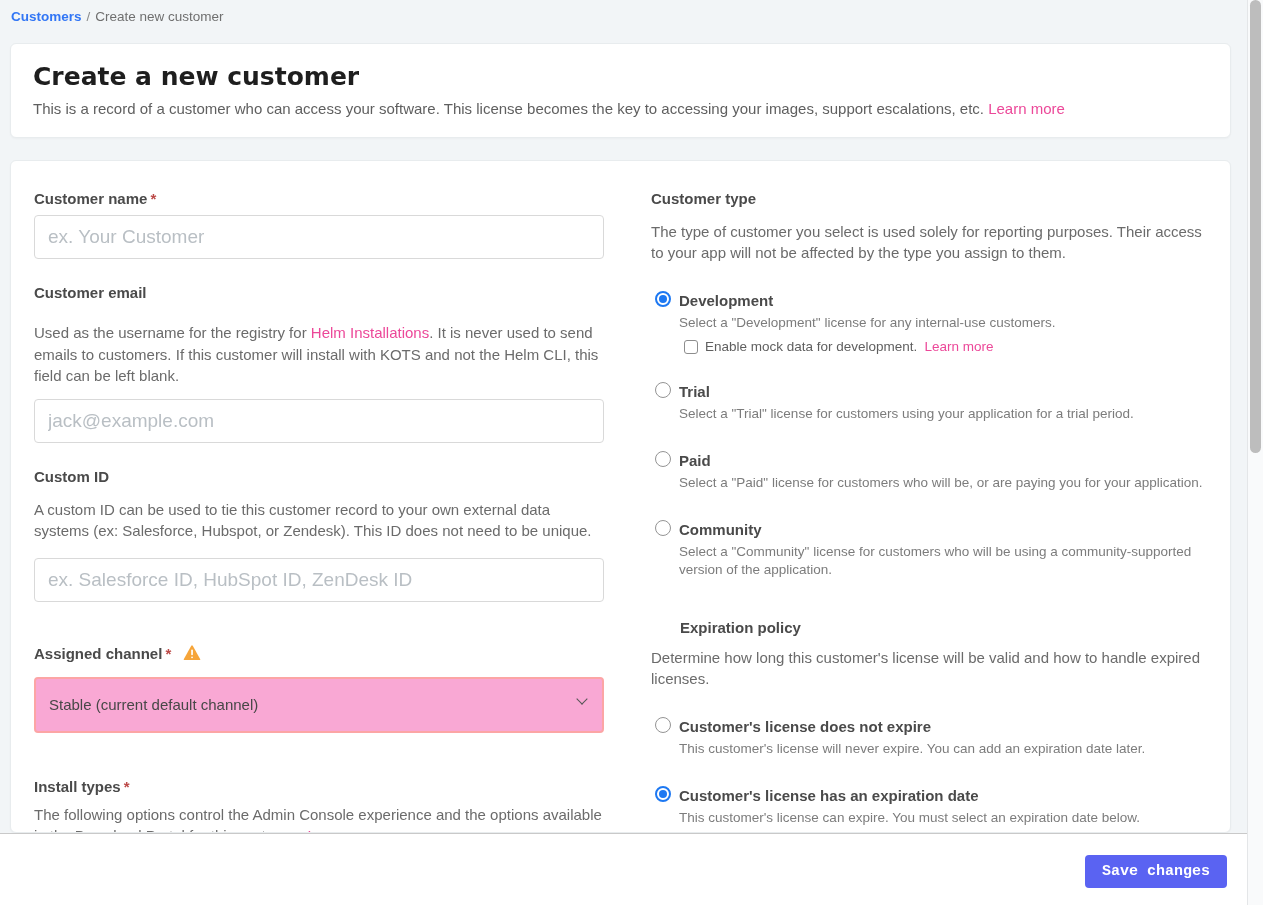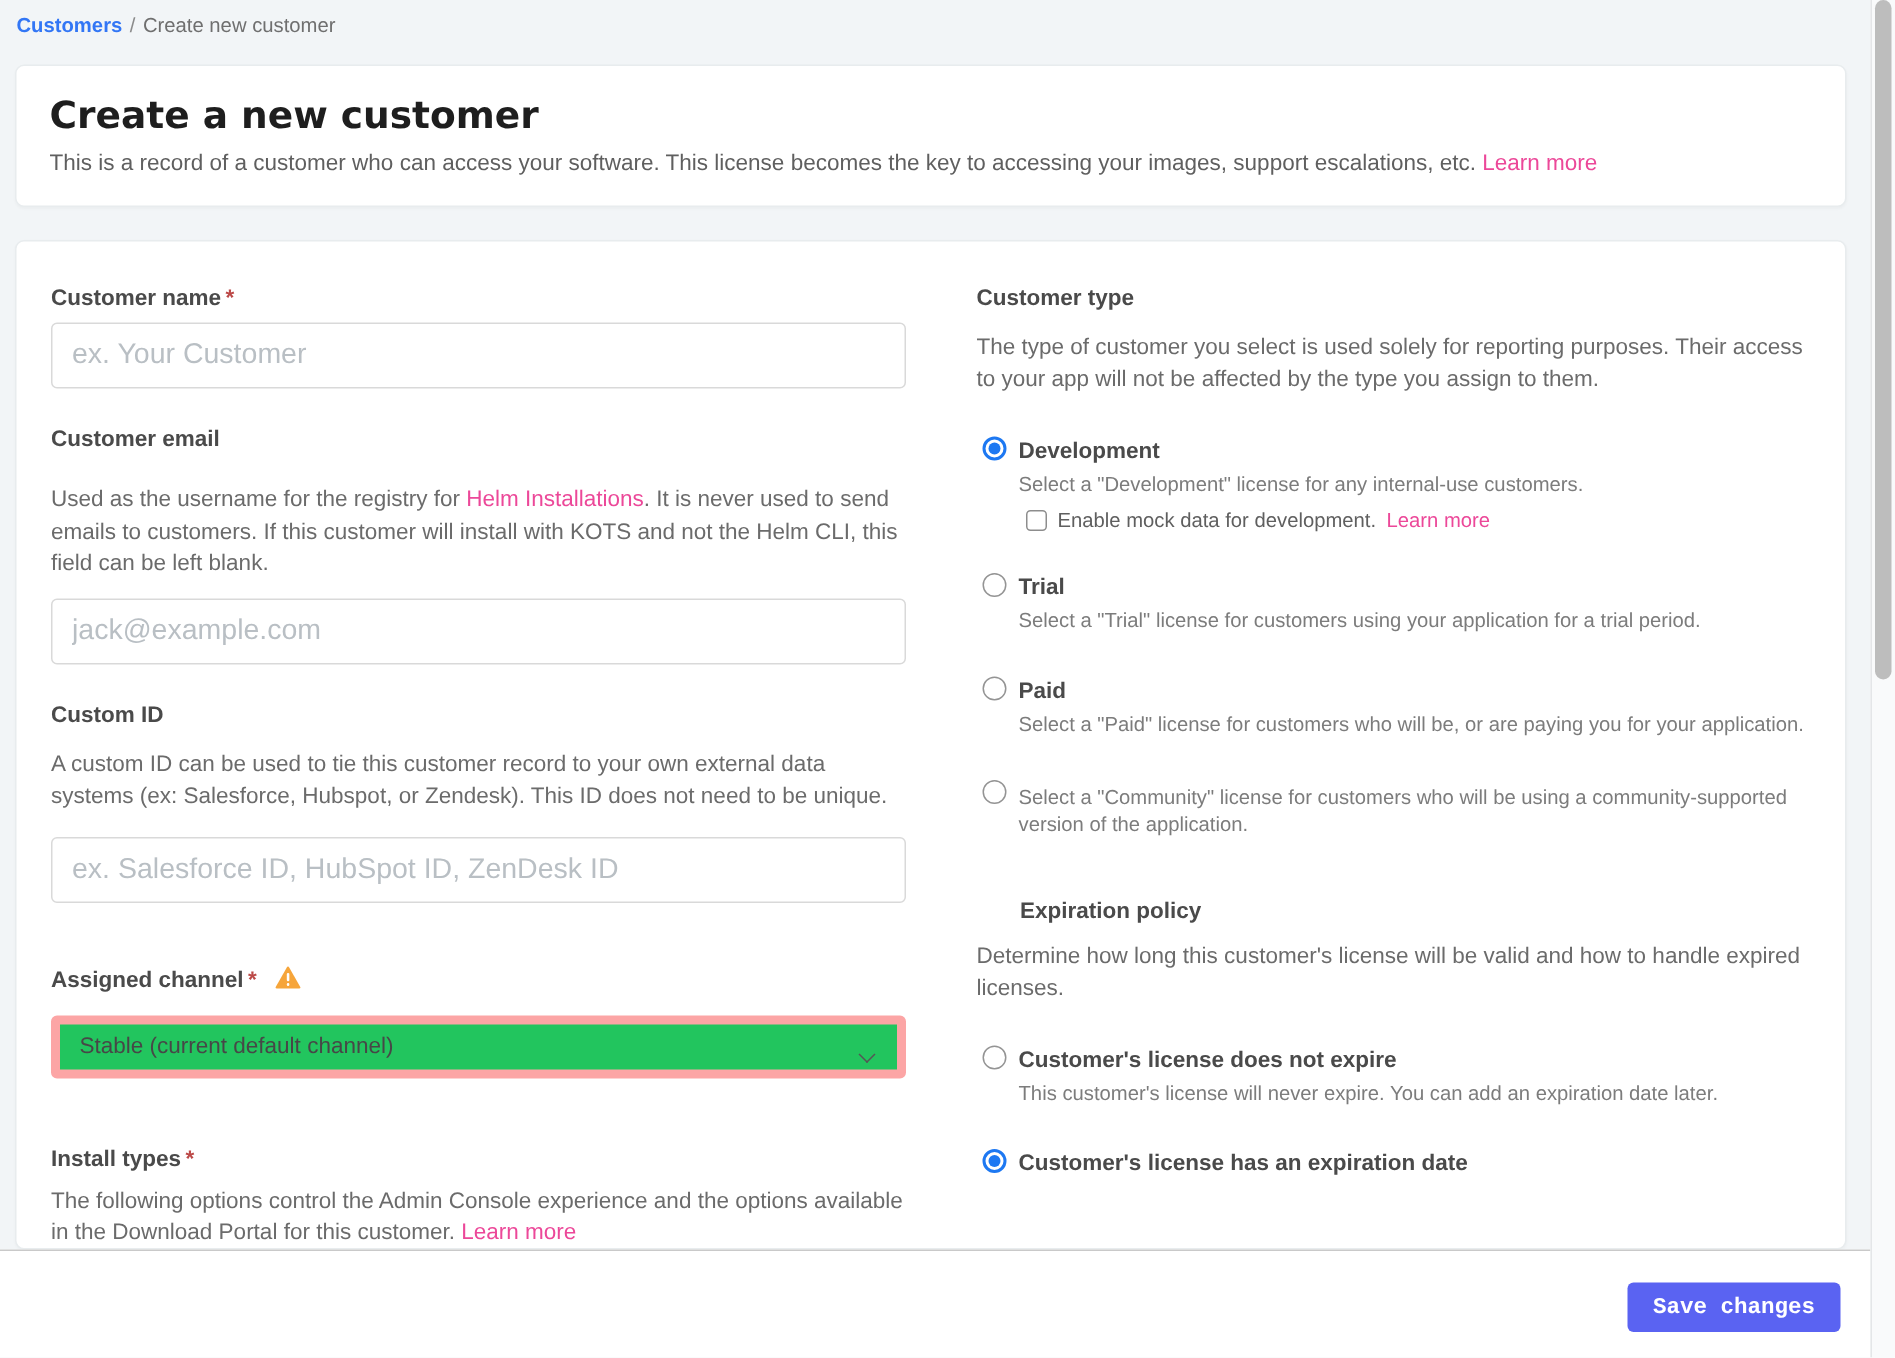--- a/index.html
+++ b/index.html
@@ -27,21 +27,21 @@
   .field-label{font-size:15px;font-weight:700;color:#4a4a4a;line-height:20px;}
   .req{color:#bc4a48;margin-left:3px;font-weight:700;}
   .text-input{display:block;width:100%;box-sizing:border-box;height:44px;border:1px solid #d9d9d9;border-radius:4px;padding:0 13px;font-size:19px;color:#0f172a;background:#fff;outline:none;font-family:"Liberation Sans",sans-serif;}
   .text-input::placeholder{color:#b9bfc4;}
   .field-desc{margin:0;font-size:15px;color:#6b6b6b;line-height:21.5px;}
   .mt6{margin-top:6px;}.mt4{margin-top:19px;}.mt7{margin-top:7px;}.mt12{margin-top:12px;}
   .mt16{margin-top:16px;}.mt24{margin-top:24px;}
   .mt40{margin-top:42px;}.mt44{margin-top:44px;}
   .warn-icon{display:inline-block;vertical-align:-2px;margin-left:8px;}
   
-  .select{position:relative;margin-top:11px;height:42px;border:6px solid #fca5a5;border-radius:4px;background:#22c55e;display:flex;align-items:center;padding:0 13px;font-size:15px;color:#474747;cursor:pointer;box-sizing:border-box;}
+  .select{position:relative;margin-top:11px;height:56px;border:2px solid #fca5a5;border-radius:4px;background:#f9a8d4;display:flex;align-items:center;padding:0 13px;font-size:15px;color:#474747;cursor:pointer;box-sizing:border-box;}
   .chev{position:absolute;right:16px;top:16px;width:7px;height:7px;border-right:1.8px solid #555;border-bottom:1.8px solid #555;transform:rotate(45deg);}
   
   .section-title{font-size:15px;font-weight:700;color:#4a4a4a;line-height:21px;}
   .section-desc{margin:13px 0 0 0;font-size:15px;color:#6b6b6b;line-height:20.5px;}
   .section-desc.tight{margin-top:10px;}
   .option{display:flex;align-items:flex-start;gap:8px;padding-left:4px;margin-top:28px;}
   .opt-body{flex:1;min-width:0;}
   .opt-label{font-size:15px;font-weight:700;color:#4a4a4a;line-height:20px;}
   .opt-desc{margin-top:3px;font-size:13.5px;color:#7c7c7c;line-height:18px;}
   .radio{flex:0 0 auto;width:16px;height:16px;border-radius:50%;border:1.5px solid #949494;box-sizing:border-box;background:#fff;position:relative;cursor:pointer;}
@@ -145,39 +145,41 @@
         <span class="radio"></span>
         <div class="opt-body">
           <div class="opt-label">Paid</div>
           <div class="opt-desc">Select a "Paid" license for customers who will be, or are paying you for your application.</div>
         </div>
       </div>
 
       <div class="option">
         <span class="radio"></span>
         <div class="opt-body">
+          <div class="opt-label">Community</div>
           <div class="opt-desc">Select a "Community" license for customers who will be using a community-supported version of the application.</div>
         </div>
       </div>
 
       <div class="section-title mt38">Expiration policy</div>
       <p class="section-desc tight">Determine how long this customer's license will be valid and how to handle expired licenses.</p>
 
       <div class="option">
         <span class="radio"></span>
         <div class="opt-body">
           <div class="opt-label">Customer's license does not expire</div>
           <div class="opt-desc">This customer's license will never expire. You can add an expiration date later.</div>
         </div>
       </div>
 
       <div class="option">
         <span class="radio on"></span>
         <div class="opt-body">
           <div class="opt-label">Customer's license has an expiration date</div>
+          <div class="opt-desc">This customer's license can expire. You must select an expiration date below.</div>
         </div>
       </div>
 
     </div>
   </section>
 
   <div class="footer">
     <button class="save-btn">Save changes</button>
   </div>
 

